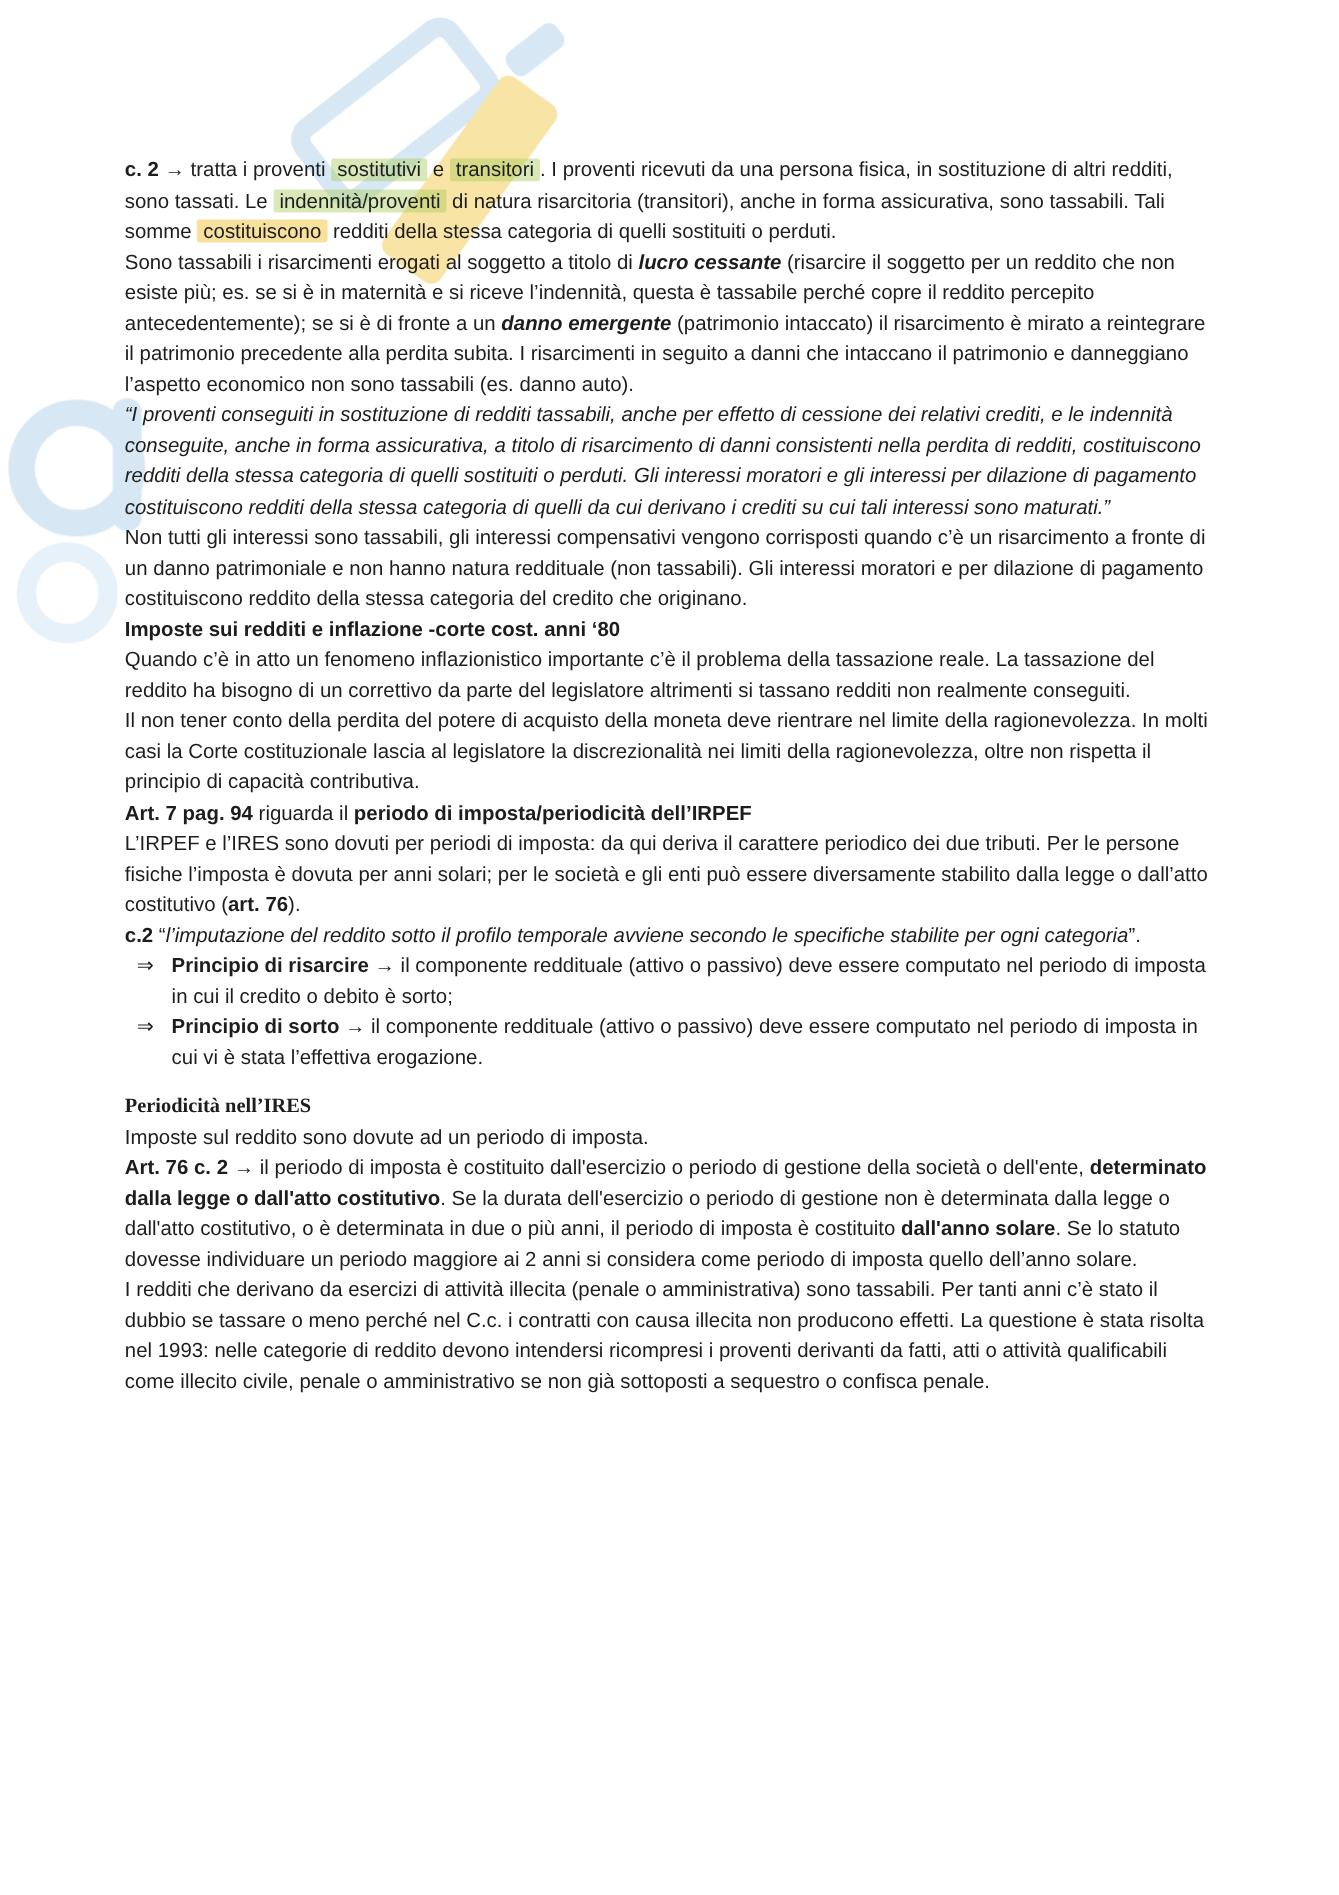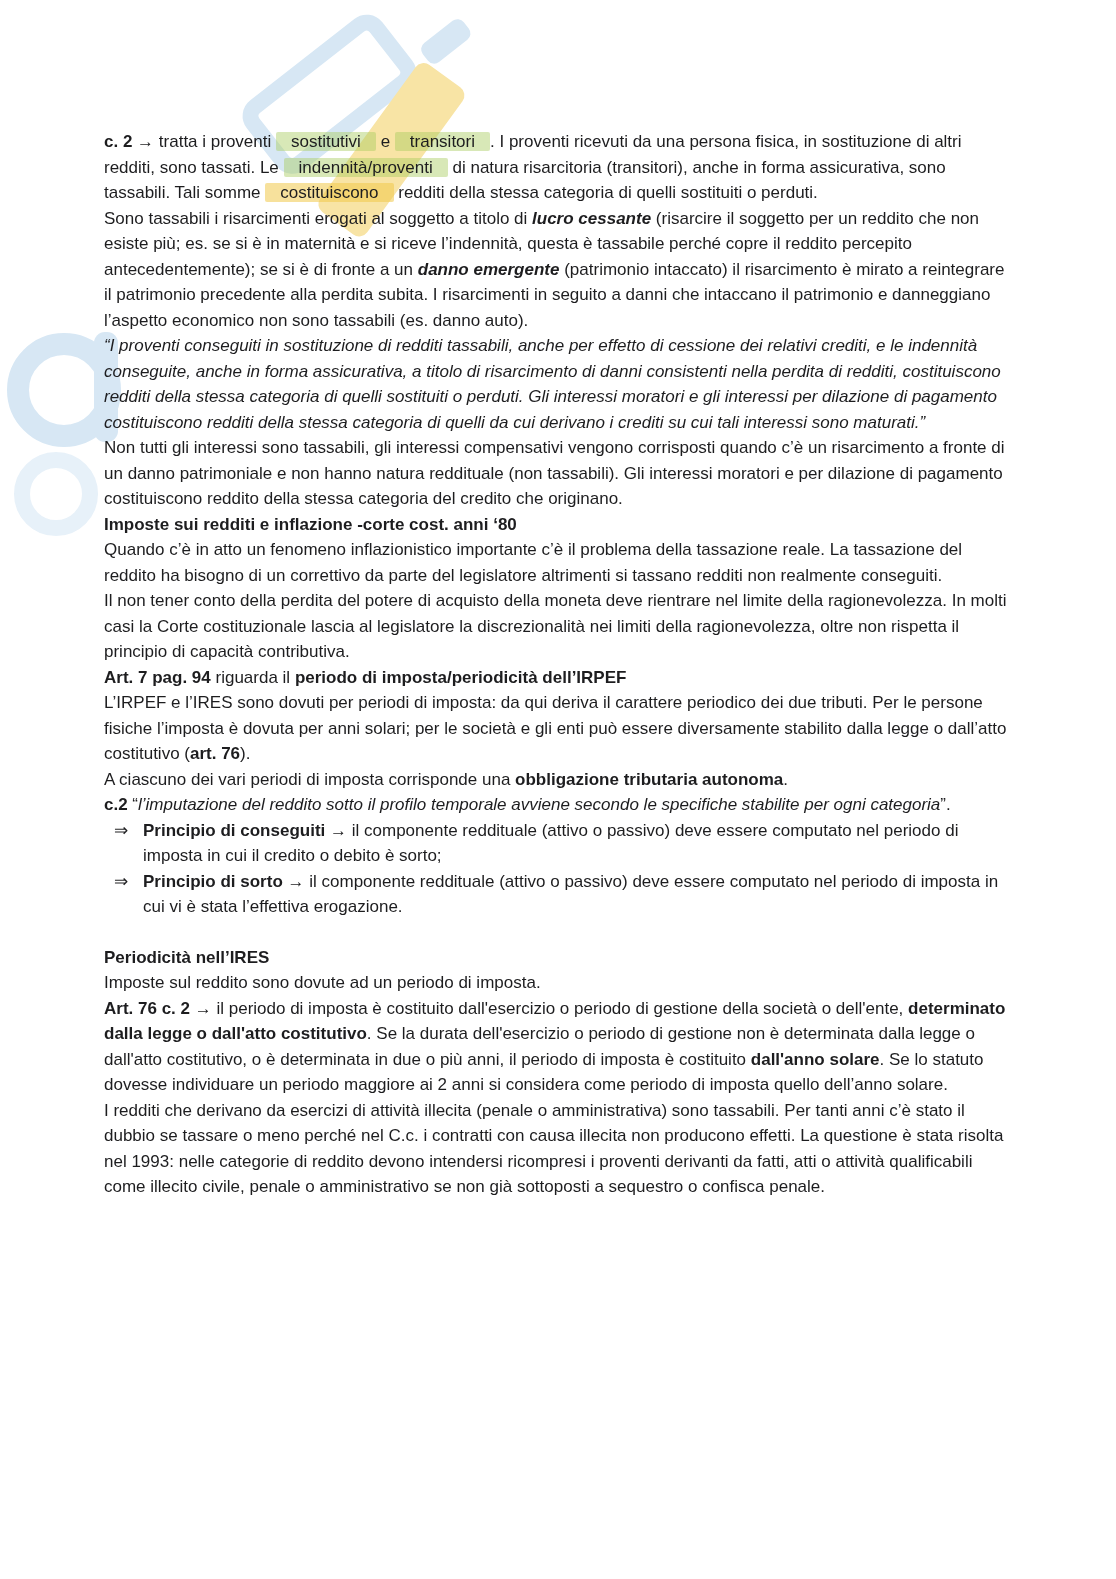--- a/index.html
+++ b/index.html
@@ -19,24 +19,24 @@
     left: 104px;
     top: 129px;
     width: 906px;
     z-index: 1;
     font-size: 17px;
     line-height: 25.5px;
     text-align: left;
   }
   .para { margin: 0; }
   .gap-sm { }
-  .gap-lg { margin-top: 25px; }
+  .gap-lg { margin-top: 15px; font-family: Liberation Serif, serif; }
   .b { font-weight: bold; }
   .i { font-style: italic; margin-top: 13px; }
-  .hl { border-radius: 2px; padding: 0 15px; text-align: center; }
+  .hl { border-radius: 2px; padding: 0 5px; text-align: center; }
   .bullet-list { margin: 0; }
   .bullet-item { position: relative; padding-left: 39px; }
   .bullet-marker { position: absolute; left: 10px; top: 0; }
 </style>
 </head>
 <body>
 
 <div class="page" style="background: rgb(255, 255, 255); color: rgb(29, 29, 31);">
 
   <svg class="watermark" width="540" height="560" viewBox="0 0 540 560" aria-hidden="true">
@@ -59,24 +59,23 @@
   <div class="content">
       <p class="para"><span class="b">c. 2 </span><span class="">→ tratta i proventi </span><span class="hl" style="background-color: rgba(168, 205, 96, 0.45);">sostitutivi</span><span class=""> e </span><span class="hl" style="background-color: rgba(168, 205, 96, 0.45);">transitori</span><span class="">. I proventi ricevuti da una persona fisica, in sostituzione di altri redditi, sono tassati. Le </span><span class="hl" style="background-color: rgba(168, 205, 96, 0.45);">indennità/proventi</span><span class=""> di natura risarcitoria (transitori), anche in forma assicurativa, sono tassabili. Tali somme </span><span class="hl" style="background-color: rgba(241, 200, 74, 0.55);">costituiscono</span><span class=""> redditi della stessa categoria di quelli sostituiti o perduti.</span></p>
       <p class="para"><span class="">Sono tassabili i risarcimenti erogati al soggetto a titolo di </span><span class="b i">lucro cessante</span><span class=""> (risarcire il soggetto per un reddito che non esiste più; es. se si è in maternità e si riceve l’indennità, questa è tassabile perché copre il reddito percepito antecedentemente); se si è di fronte a un </span><span class="b i">danno emergente</span><span class=""> (patrimonio intaccato) il risarcimento è mirato a reintegrare il patrimonio precedente alla perdita subita. I risarcimenti in seguito a danni che intaccano il patrimonio e danneggiano l’aspetto economico non sono tassabili (es. danno auto).</span></p>
       <p class="para"><span class="i">“I proventi conseguiti in sostituzione di redditi tassabili, anche per effetto di cessione dei relativi crediti, e le indennità conseguite, anche in forma assicurativa, a titolo di risarcimento di danni consistenti nella perdita di redditi, costituiscono redditi della stessa categoria di quelli sostituiti o perduti. Gli interessi moratori e gli interessi per dilazione di pagamento costituiscono redditi della stessa categoria di quelli da cui derivano i crediti su cui tali interessi sono maturati.”</span></p>
       <p class="para"><span class="">Non tutti gli interessi sono tassabili, gli interessi compensativi vengono corrisposti quando c’è un risarcimento a fronte di un danno patrimoniale e non hanno natura reddituale (non tassabili). Gli interessi moratori e per dilazione di pagamento costituiscono reddito della stessa categoria del credito che originano.</span></p>
       <p class="para"><span class="b">Imposte sui redditi e inflazione -corte cost. anni ‘80</span></p>
       <p class="para"><span class="">Quando c’è in atto un fenomeno inflazionistico importante c’è il problema della tassazione reale. La tassazione del reddito ha bisogno di un correttivo da parte del legislatore altrimenti si tassano redditi non realmente conseguiti.</span></p>
       <p class="para"><span class="">Il non tener conto della perdita del potere di acquisto della moneta  deve rientrare nel limite della ragionevolezza. In molti casi la Corte costituzionale lascia al legislatore la discrezionalità nei limiti della ragionevolezza, oltre non rispetta il principio di capacità contributiva.</span></p>
       <p class="para gap-sm"><span class="b">Art. 7 pag. 94</span><span class=""> riguarda il </span><span class="b">periodo di imposta/periodicità dell’IRPEF</span></p>
       <p class="para"><span class="">L’IRPEF e l’IRES sono dovuti per periodi di imposta: da qui deriva il carattere periodico dei due tributi. Per le persone fisiche l’imposta è dovuta per anni solari; per le società e gli enti può essere diversamente stabilito dalla legge o dall’atto costitutivo (</span><span class="b">art. 76</span><span class="">).</span></p>
-      <p class="para"><span class="">A ciascuno dei vari periodi di imposta corrisponde una </span><span class="b">obbligazione tributaria autonoma</span><span class="">.</span></p>
       <p class="para"><span class="b">c.2</span><span class=""> “</span><span class="i">l’imputazione del reddito sotto il profilo temporale avviene secondo le specifiche stabilite per ogni categoria</span><span class="">”.</span></p>
       <div class="bullet-list">
-        <div class="bullet-item"><span class="bullet-marker">⇒</span><span><span class="b">Principio di conseguiti</span><span class=""> → il componente reddituale (attivo o passivo) deve essere computato nel periodo di imposta in cui il credito o debito è sorto;</span></span></div>
+        <div class="bullet-item"><span class="bullet-marker">⇒</span><span><span class="b">Principio di risarcire</span><span class=""> → il componente reddituale (attivo o passivo) deve essere computato nel periodo di imposta in cui il credito o debito è sorto;</span></span></div>
         <div class="bullet-item"><span class="bullet-marker">⇒</span><span><span class="b">Principio di sorto</span><span class=""> → il componente reddituale (attivo o passivo) deve essere computato nel periodo di imposta in cui vi è stata l’effettiva erogazione.</span></span></div>
       </div>
       <p class="para gap-lg"><span class="b">Periodicità nell’IRES</span></p>
       <p class="para"><span class="">Imposte sul reddito sono dovute ad un periodo di imposta.</span></p>
       <p class="para"><span class="b">Art. 76 c. 2</span><span class=""> → il periodo di imposta è costituito dall'esercizio o periodo di gestione della società o dell'ente, </span><span class="b">determinato dalla legge o dall'atto costitutivo</span><span class="">. Se la durata dell'esercizio o periodo di gestione non è determinata dalla legge o dall'atto costitutivo, o è determinata in due o più anni, il periodo di imposta è costituito </span><span class="b">dall'anno solare</span><span class="">. Se lo statuto dovesse individuare un periodo maggiore ai 2 anni si considera come periodo di imposta quello dell’anno solare.</span></p>
       <p class="para"><span class="">I redditi che derivano da esercizi di attività illecita (penale o amministrativa) sono tassabili. Per tanti anni c’è stato il dubbio se tassare o meno perché nel C.c. i contratti con causa illecita non producono effetti. La questione è stata risolta nel 1993: nelle categorie di reddito devono intendersi ricompresi i proventi derivanti da fatti, atti o attività qualificabili come illecito civile, penale o amministrativo se non già sottoposti a sequestro o confisca penale.</span></p>
     </div>
 
 </div>
 

